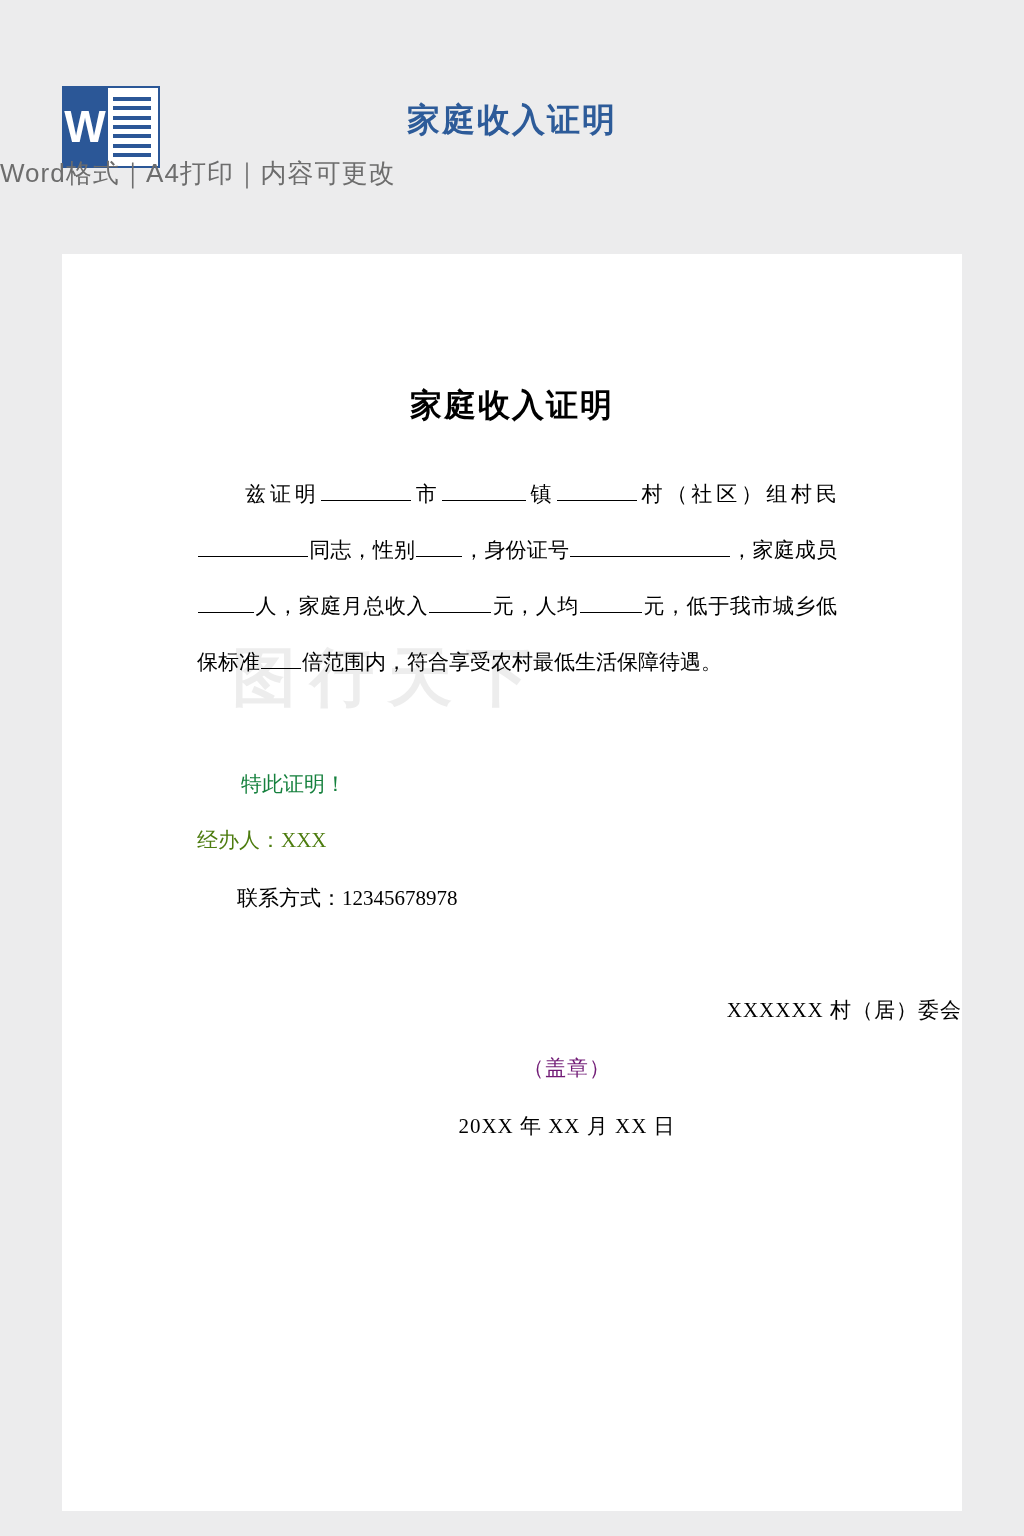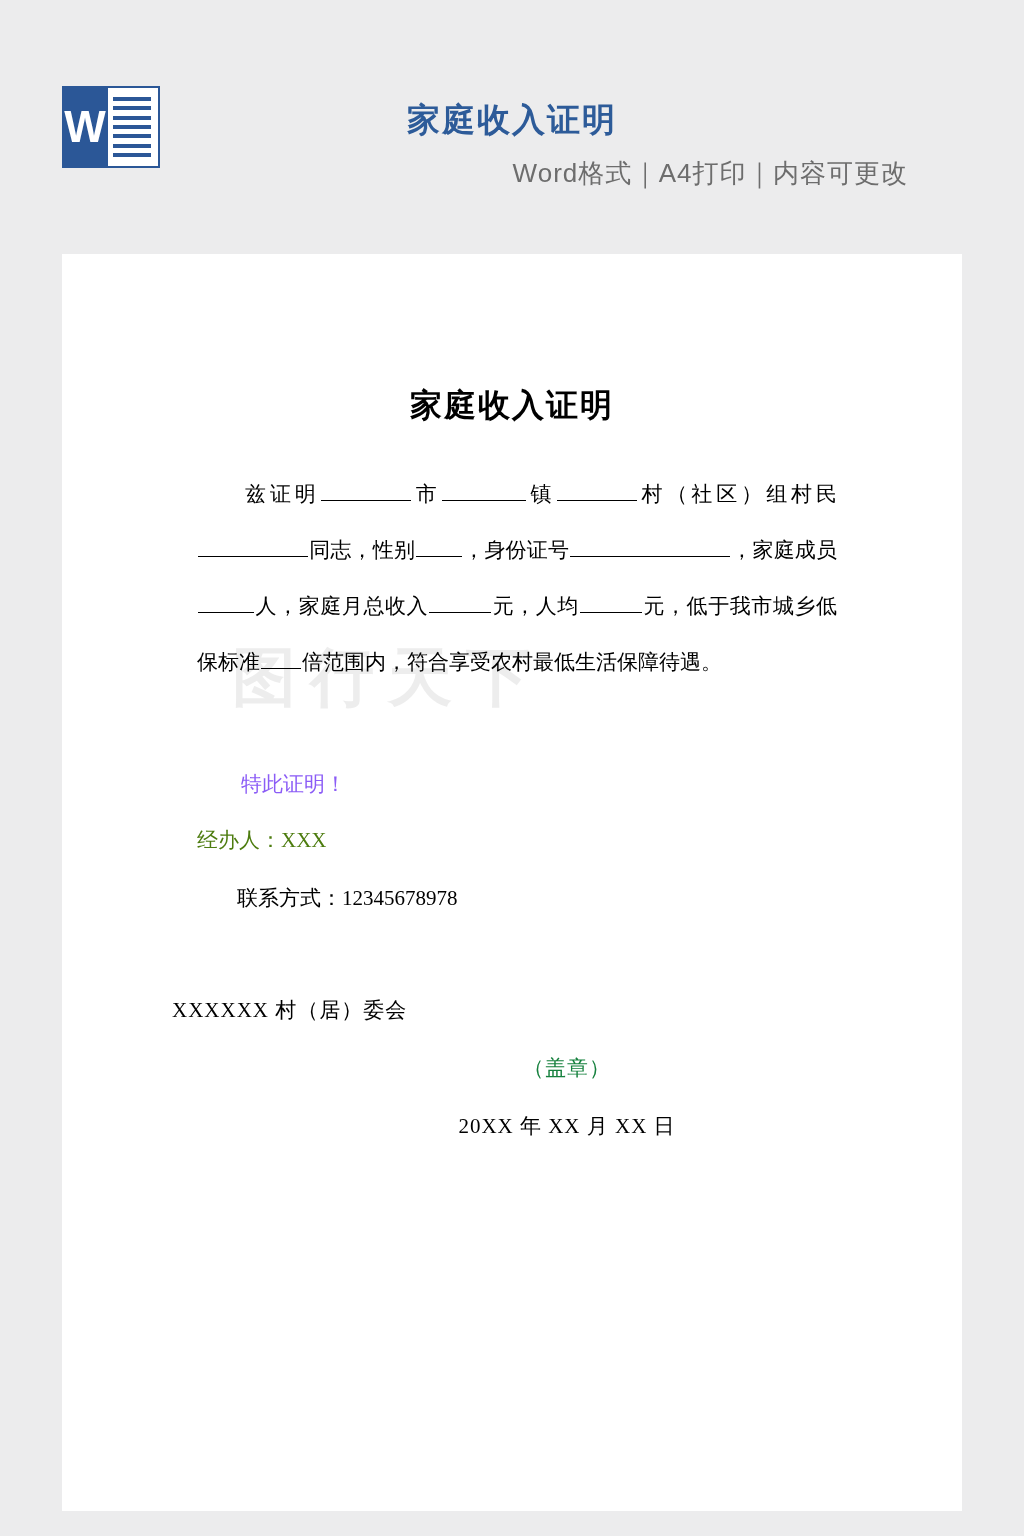--- a/index.html
+++ b/index.html
@@ -72,21 +72,21 @@
     color: #2d5b99;
     font-size: 33px;
     font-weight: bold;
     letter-spacing: 2px;
   }
   .header-sub {
     position: absolute;
     left: 0;
     top: 156px;
     width: 908px;
-    text-align: right;
+    text-align: left;
     color: #6d6d6d;
     font-size: 26px;
     letter-spacing: 1px;
   }
 
   
   .page {
     position: absolute;
     left: 62px;
     top: 254px;
@@ -157,21 +157,21 @@
   .f-w56 { width: 56px; }
   .f-w62 { width: 62px; }
   .f-w40 { width: 40px; }
 
   .special-line {
     position: absolute;
     left: 135px;
     top: 516px;
     font-family: "Liberation Serif", serif;
     font-size: 21px;
-    color: #8b5cf6;
+    color: #15803d;
   }
   .operator-line {
     position: absolute;
     left: 135px;
     top: 572px;
     font-family: "Liberation Serif", serif;
     font-size: 21px;
     color: #4d7c0f;
   }
   .contact-line {
@@ -182,39 +182,38 @@
     font-size: 21px;
     color: #000;
     margin-left: 40px;
   }
 
   .sign-org {
     position: absolute;
     left: 0;
     top: 742px;
     width: 900px;
-    text-align: left;
+    text-align: right;
+    box-sizing: border-box;
+    font-family: "Liberation Serif", serif;
+    font-size: 21px;
+    color: #000;
+    letter-spacing: 1px;
+  }
+  .sign-seal {
+    position: absolute;
+    left: 0;
+    top: 800px;
+    width: 900px;
+    text-align: center;
     padding-left: 110px;
     box-sizing: border-box;
     font-family: "Liberation Serif", serif;
     font-size: 21px;
-    color: #000;
-    letter-spacing: 1px;
-  }
-  .sign-seal {
-    position: absolute;
-    left: 0;
-    top: 800px;
-    width: 900px;
-    text-align: center;
-    padding-left: 110px;
-    box-sizing: border-box;
-    font-family: "Liberation Serif", serif;
-    font-size: 21px;
-    color: #15803d;
+    color: #701a75;
     letter-spacing: 1px;
   }
   .sign-date {
     position: absolute;
     left: 0;
     top: 858px;
     width: 900px;
     text-align: center;
     padding-left: 110px;
     box-sizing: border-box;

